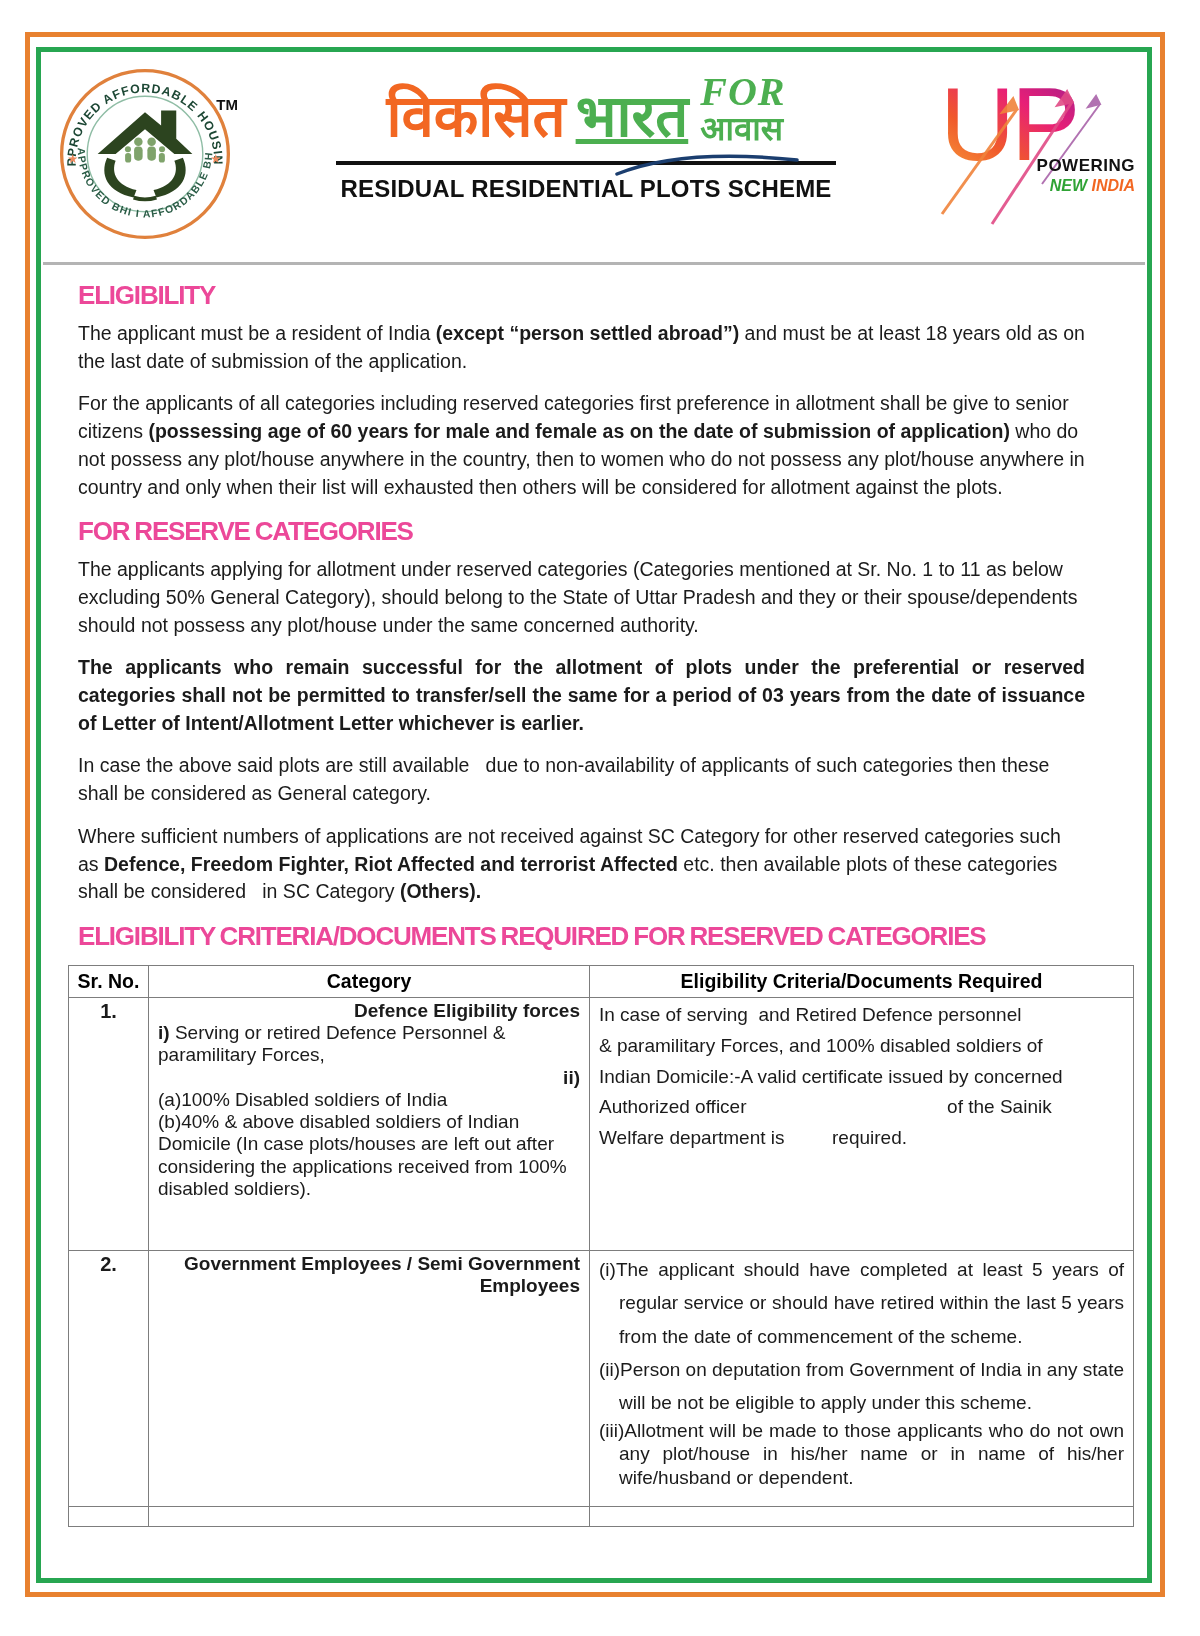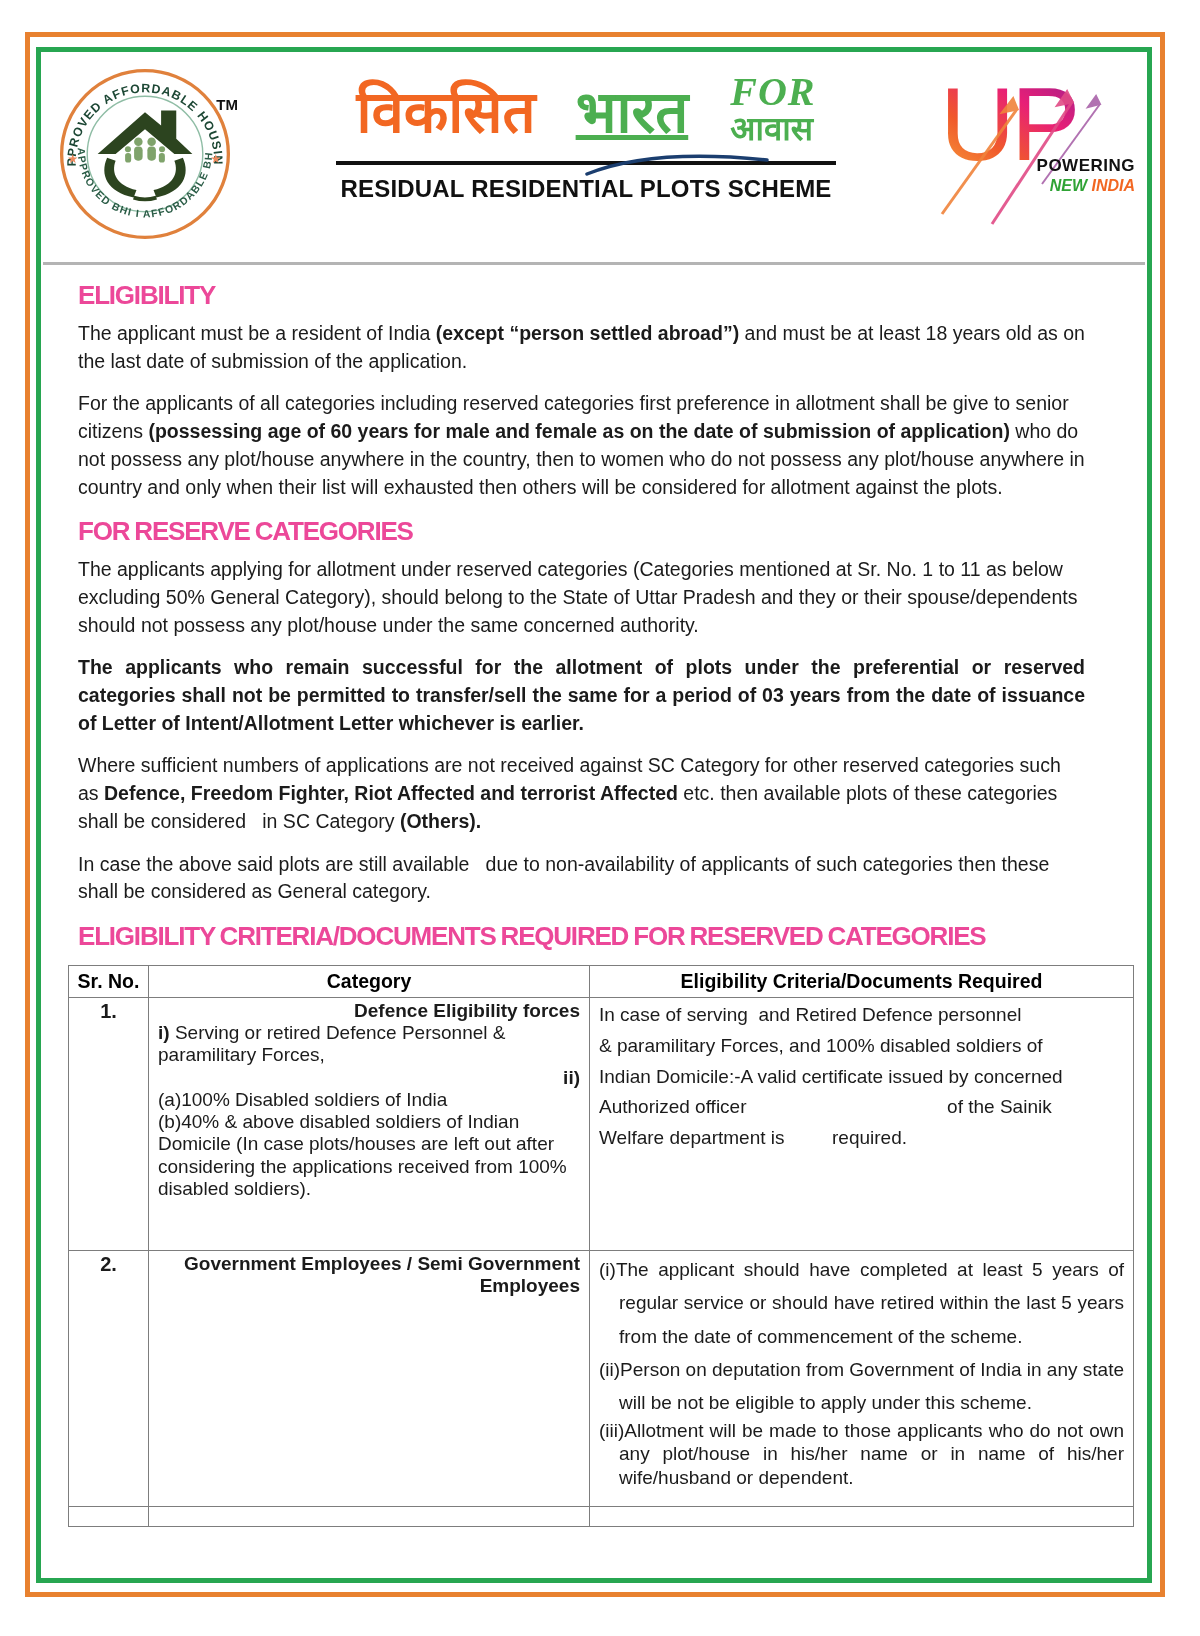--- a/index.html
+++ b/index.html
@@ -17,21 +17,21 @@
   
   .header { display:flex; align-items:flex-start; padding:14px 10px 0 14px; height:208px; box-sizing:border-box; }
   .badge-wrap { position:relative; width:195px; flex:0 0 auto; }
   .badge-svg { width:180px; height:180px; display:block; }
   .arc-top { font-size:13px; font-weight:700; fill:#1C4734; letter-spacing:1.1px; }
   .arc-bot { font-size:11px; font-weight:700; fill:#2A5C46; letter-spacing:1.3px; }
   .star { font-size:13px; fill:#EE8A5C; }
   .tm { position:absolute; right:12px; top:-2px; font-size:15px; font-weight:700; color:#111;margin-top:34px; }
 
   .brand { flex:1 1 auto; display:flex; flex-direction:column; align-items:center; padding-top:14px; }
-  .brand-line { position:relative; display:flex; align-items:center; line-height:1;gap:30px; }
+  .brand-line { position:relative; display:flex; align-items:flex-end; line-height:1; }
   .hw1 { font-size:58px; font-weight:800; color:#F26722; }
   .hw2 { font-size:58px; font-weight:800; color:#4CAF50; margin-left:10px;text-decoration:underline; }
   .for-col { display:flex; flex-direction:column; margin-left:12px; margin-top:-6px; }
   .forw { font-family:"Liberation Serif", serif; font-style:italic; font-weight:700; font-size:40px; color:#4CAF50; letter-spacing:1px; }
   .awas { font-size:33px; font-weight:800; color:#4CAF50; margin-top:0px; }
   .swoosh { position:absolute; left:225px; top:68px; width:190px; height:34px; }
   .brand-rule { width:500px; height:4px; background:#111; margin-top:16px; }
   .scheme-title { font-size:24px; font-weight:700; color:#111; margin-top:10px; letter-spacing:0.2px; }
 
   .uplogo { position:relative; width:215px; height:185px; flex:0 0 auto; }
@@ -163,23 +163,23 @@
       <p><span>The applicant must be a resident of India </span><span class="b">(except “person settled abroad”)</span><span> and must be at least 18 years old as on the last date of submission of the application.</span></p>
 
       <p><span>For the applicants of all categories including reserved categories first preference in allotment shall be give to senior citizens </span><span class="b">(possessing age of 60 years for male and female as on the date of submission of application)</span><span> who do not possess any plot/house anywhere in the country, then to women who do not possess any plot/house anywhere in country and only when their list will exhausted then others will be considered for allotment against the plots.</span></p>
 
       <h2 class="doc">FOR RESERVE CATEGORIES</h2>
 
       <p>The applicants applying for allotment under reserved categories (Categories mentioned at Sr. No. 1 to 11 as below excluding 50% General Category), should belong to the State of Uttar Pradesh and they or their spouse/dependents should not possess any plot/house under the same concerned authority.</p>
 
       <p class="just">The applicants who remain successful for the allotment of plots under the preferential or reserved categories shall not be permitted to transfer/sell the same for a period of 03 years from the date of issuance of Letter of Intent/Allotment Letter whichever is earlier.</p>
 
+      <p>In case the above said plots are still available   due to non-availability of applicants of such categories then these shall be considered as General category.</p>
+
       <p><span>Where sufficient numbers of applications are not received against SC Category for other reserved categories such as </span><span class="b">Defence, Freedom Fighter, Riot Affected and terrorist Affected</span><span> etc. then available plots of these categories shall be considered   in SC Category </span><span class="b">(Others).</span></p>
-
-      <p>In case the above said plots are still available   due to non-availability of applicants of such categories then these shall be considered as General category.</p>
 
       <h2 class="doc">ELIGIBILITY CRITERIA/DOCUMENTS REQUIRED FOR RESERVED CATEGORIES</h2>
     </div>
 
     <table class="elig-table">
       <colgroup>
         <col class="col-sr">
           <col class="col-cat">
           <col class="col-crit">
       </colgroup>

